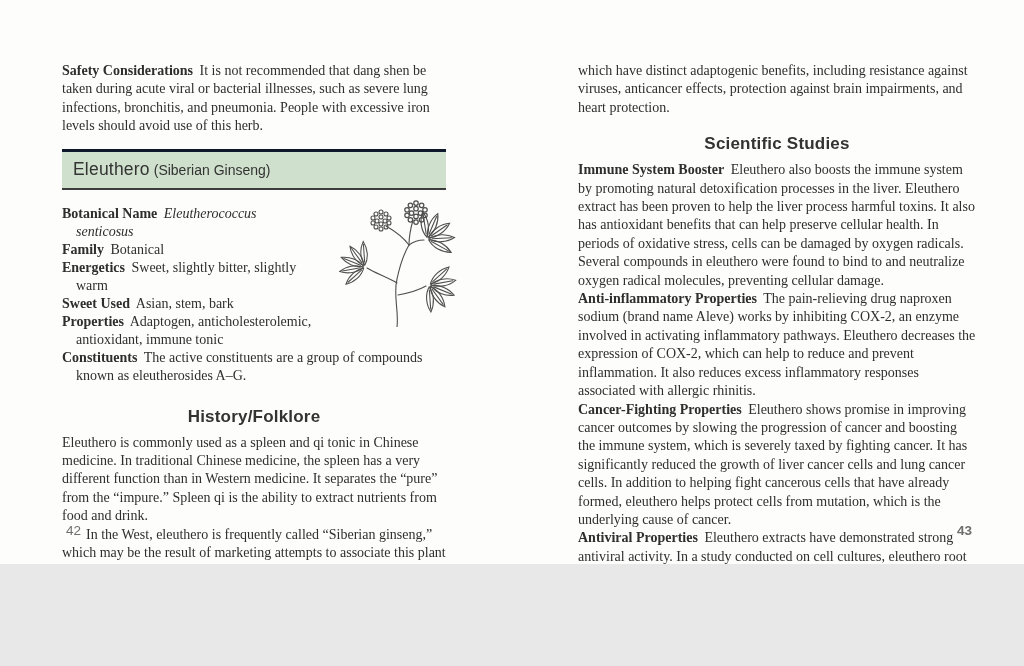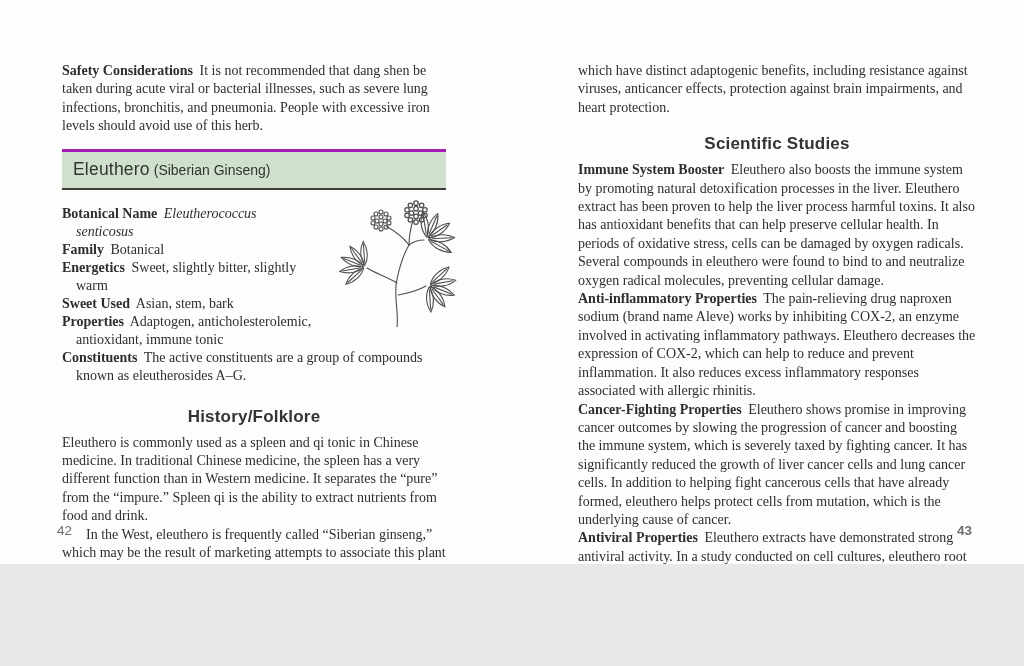--- a/index.html
+++ b/index.html
@@ -21,21 +21,21 @@
   .section-heading{
     font-family:"Liberation Sans",sans-serif;
     font-size:17px;font-weight:bold;color:#333;
     text-align:center;letter-spacing:.2px;
     margin:22px 0 7px 0;
   }
   .col-right .section-heading{margin-top:17px;}
   .herb-box{
     margin-top:13px;
     background:#cfe1cc;
-    border-top:3px solid #a21caf;
+    border-top:3px solid #0f172a;
     border-bottom:2px solid #3c3c3c;
     padding:7px 10px 8px 11px;
     font-family:"Liberation Sans",sans-serif;
     color:#333;
   }
   .herb-name{font-size:17.5px;letter-spacing:.2px;}
   .herb-sub{font-size:14px;margin-left:4px;}
   .profile{margin-top:15px;font-size:14px;line-height:18px;}
   .profile-row{padding-left:14px;text-indent:-14px;}
   .plant{
@@ -44,21 +44,21 @@
   }
   .para{margin:0 0 0 0;}
   .para.indent{text-indent:24px;}
   .study{margin-top:19px;}
   .study.first{margin-top:5px;}
   .pagenum{
     position:absolute;bottom:26px;
     font-family:"Liberation Sans",sans-serif;
     font-size:13.5px;color:#6e6e6e;
   }
-  .pn-left{left:57px;}
+  .pn-left{left:66px;}
   .pn-right{right:52px;font-weight:bold;}
 </style>
 </head>
 <body>
 
 <div class="spread">
 
   <div class="col col-left">
 
     <p class="body"><span class="lead">Safety Considerations</span> <span>It is not recommended that dang shen be taken during acute viral or bacterial illnesses, such as severe lung infections, bronchitis, and pneumonia. People with excessive iron levels should avoid use of this herb.</span></p>

